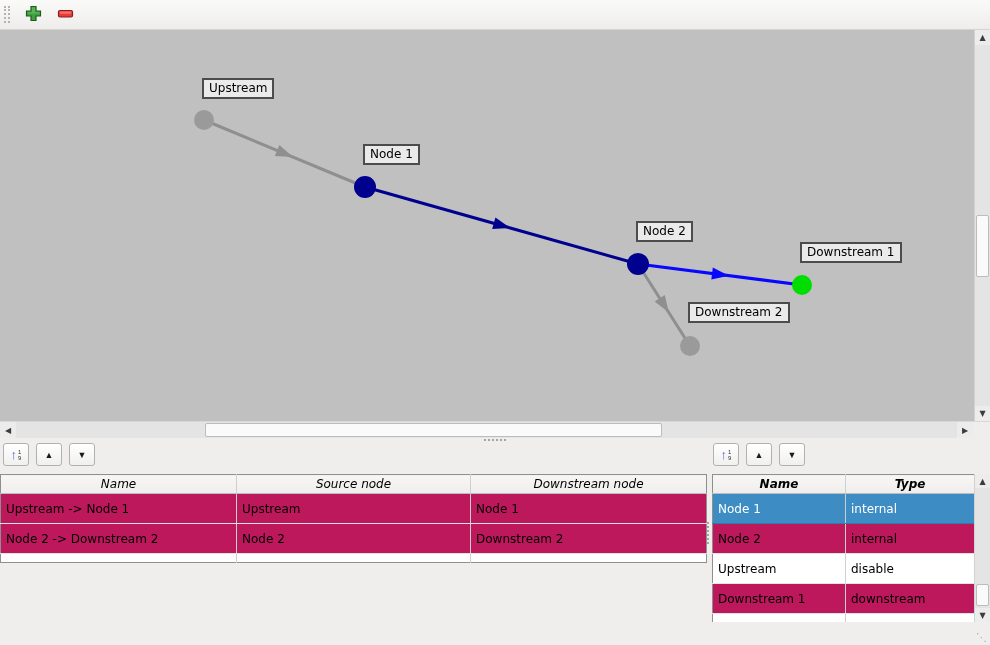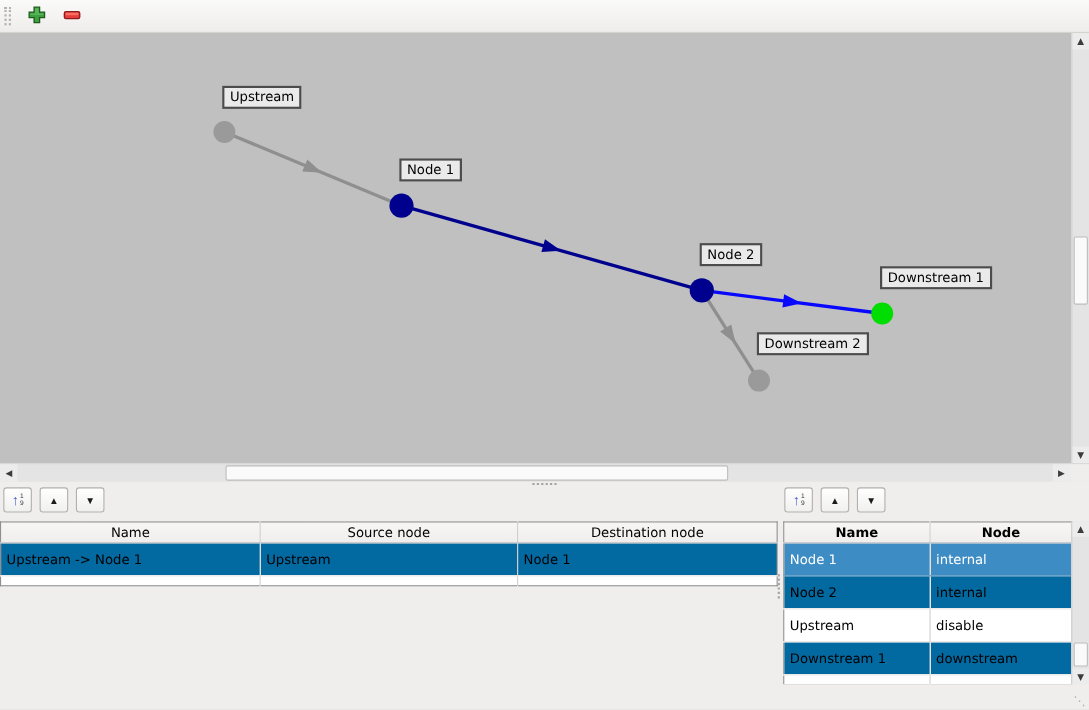--- a/index.html
+++ b/index.html
@@ -53,26 +53,26 @@
     font-size:9px;color:#1a1a1a;padding:0;cursor:default;}
   .sort-ic{display:flex;align-items:center;line-height:1;}
   .sort-ic .arr{color:#4f63c0;font-size:13px;font-weight:bold;}
   .sort-ic .digits{display:flex;flex-direction:column;font-size:6px;color:#333;margin-left:1px;line-height:6px;}
 
   
   table{border-collapse:collapse;table-layout:fixed;font-size:12px;color:#000;background:#fff;}
   #left-table{position:absolute;left:0;top:474px;width:706px;border:1px solid #8f8f8f;}
   #right-table{position:absolute;left:712px;top:474px;width:262px;border:1px solid #8f8f8f;}
   th{height:18px;font-weight:normal;background:linear-gradient(#f7f6f5,#efeeec);
-     border-bottom:1px solid #bdbdbd;border-right:1px solid #cfcfcf;text-align:center;padding:0;}
+     border-bottom:1px solid #bdbdbd;border-right:1px solid #cfcfcf;text-align:center;padding:0;font-style:italic;}
   #right-table th{font-weight:bold;}
   th:last-child,td:last-child{border-right:none;}
   td{height:29px;padding:0 0 0 5px;border-right:1px solid #cfcfcf;border-bottom:1px solid #e3e3e3;
      overflow:hidden;white-space:nowrap;}
-  tr.alt td{background:#0369a1;}
+  tr.alt td{background:#be185d;}
   tr.selected td{background:#3d8dc4;color:#fff;border-bottom:1px solid #2f7cb0;}
   tr.filler td{height:8px;border-bottom:none;background:#fff;}
 
   #table-vscroll{position:absolute;left:974px;top:474px;width:16px;height:148px;background:#e4e4e4;border-left:1px solid #d2d2d2;}
   #table-vscroll .up{left:0;top:0;width:15px;height:14px;}
   #table-vscroll .down{left:0;bottom:0;width:15px;height:14px;}
   #table-vscroll .sb-thumb{left:1px;top:110px;width:13px;height:22px;}
 
   
   #status-bar{position:absolute;left:0;top:622px;width:990px;height:23px;background:#efeeec;}
@@ -186,46 +186,51 @@
   <table id="left-table">
     <colgroup>
         <col style="width:236px">
         <col style="width:234px">
         <col style="width:236px">
       </colgroup>
     <thead>
       <tr>
         <th>Name</th>
         <th>Source node</th>
-        <th>Destination node</th>
+        <th>Downstream node</th>
       </tr>
     </thead>
     <tbody>
       <tr class="alt">
         <td>Upstream -&gt; Node 1</td>
         <td>Upstream</td>
         <td>Node 1</td>
+      </tr>
+      <tr class="alt">
+        <td>Node 2 -&gt; Downstream 2</td>
+        <td>Node 2</td>
+        <td>Downstream 2</td>
       </tr>
       <tr class="filler">
           <td></td>
           <td></td>
           <td></td>
         </tr>
     </tbody>
   </table>
 
   <table id="right-table">
     <colgroup>
         <col style="width:133px">
         <col style="width:129px">
       </colgroup>
     <thead>
       <tr>
         <th>Name</th>
-        <th>Node</th>
+        <th>Type</th>
       </tr>
     </thead>
     <tbody>
       <tr class="selected">
         <td>Node 1</td>
         <td>internal</td>
       </tr>
       <tr class="alt">
         <td>Node 2</td>
         <td>internal</td>

